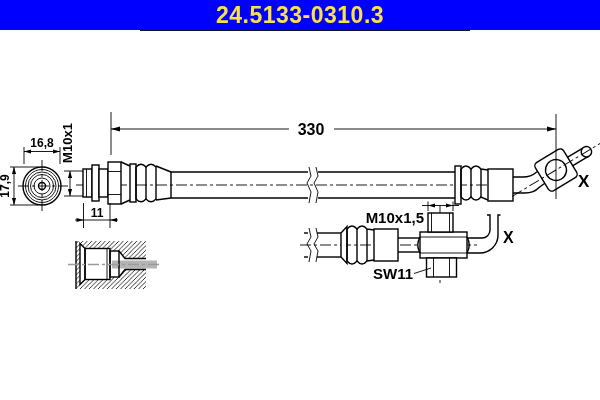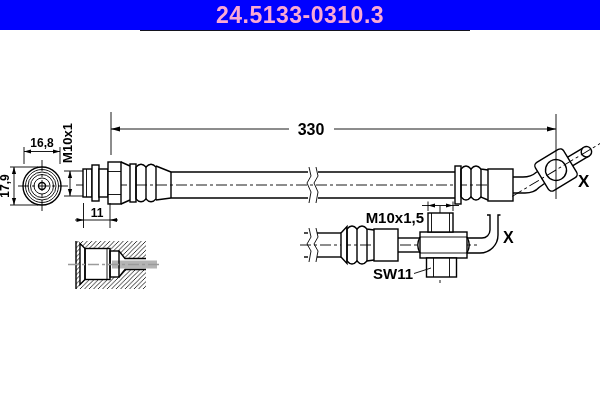--- a/index.html
+++ b/index.html
@@ -1,20 +1,20 @@
 <!DOCTYPE html>
 <html><head>
 <meta charset="utf-8">
 <style>
   html,body{margin:0;padding:0;background:#fff;}
   .stage{position:relative;width:600px;height:400px;background:#fff;overflow:hidden;
          font-family:"Liberation Sans",sans-serif;}
   .header{position:absolute;left:0;top:0;width:600px;height:30px;background:#0000ff;
           display:flex;align-items:center;justify-content:center;gap:34px;}
-  .header span{color:#f9a8d4;font-weight:bold;font-size:23px;letter-spacing:0.5px;line-height:1;}
+  .header span{color:#fde047;font-weight:bold;font-size:23px;letter-spacing:0.5px;line-height:1;}
   .header-underline{position:absolute;left:140px;top:30px;width:330px;height:1px;background:#14141e;}
   svg{position:absolute;left:0;top:30px;}
   svg text{font-family:"Liberation Sans",sans-serif;font-weight:bold;fill:#000;}
   .outline{fill:#fff;stroke:#000;stroke-width:1.4;}
   .line{fill:none;stroke:#000;stroke-width:1.4;}
   .thin{fill:none;stroke:#000;stroke-width:0.9;}
   .cl{fill:none;stroke:#000;stroke-width:0.9;stroke-dasharray:11 3 3 3;}
   .clg{fill:none;stroke:#9b9b9b;stroke-width:1.6;stroke-dasharray:11 3 3 3;}
   .arr{fill:#000;stroke:none;}
 </style>

